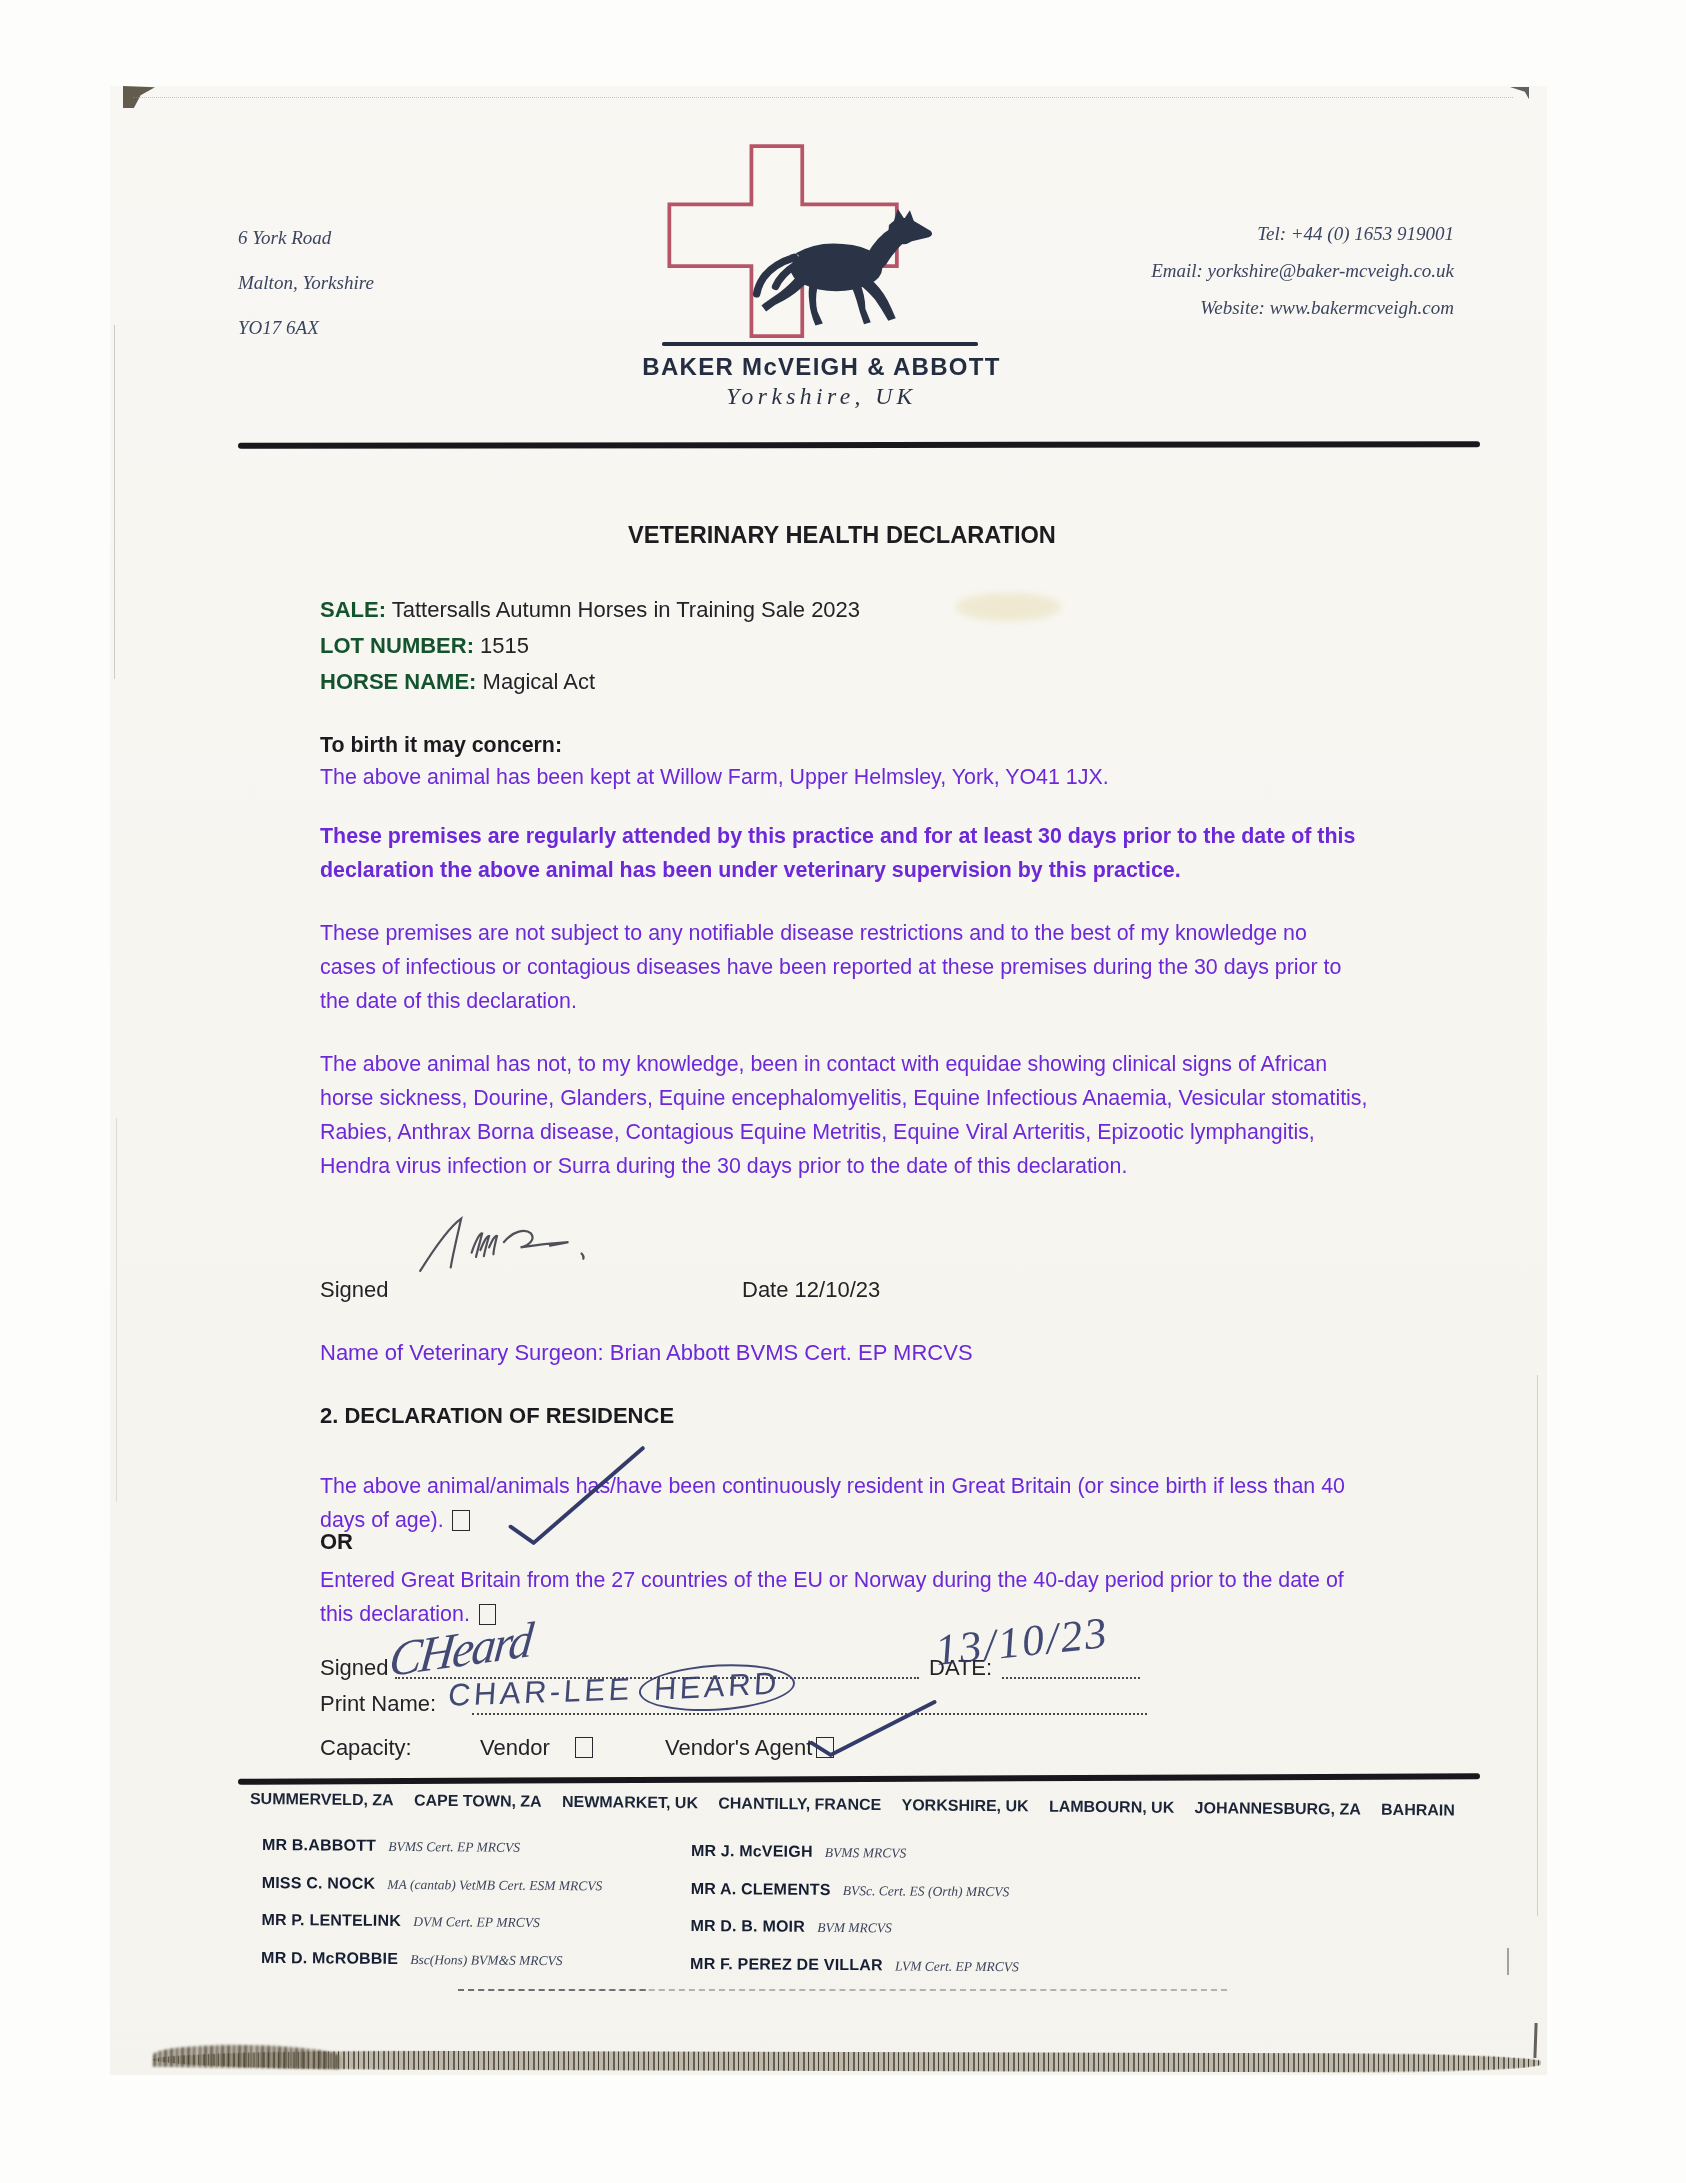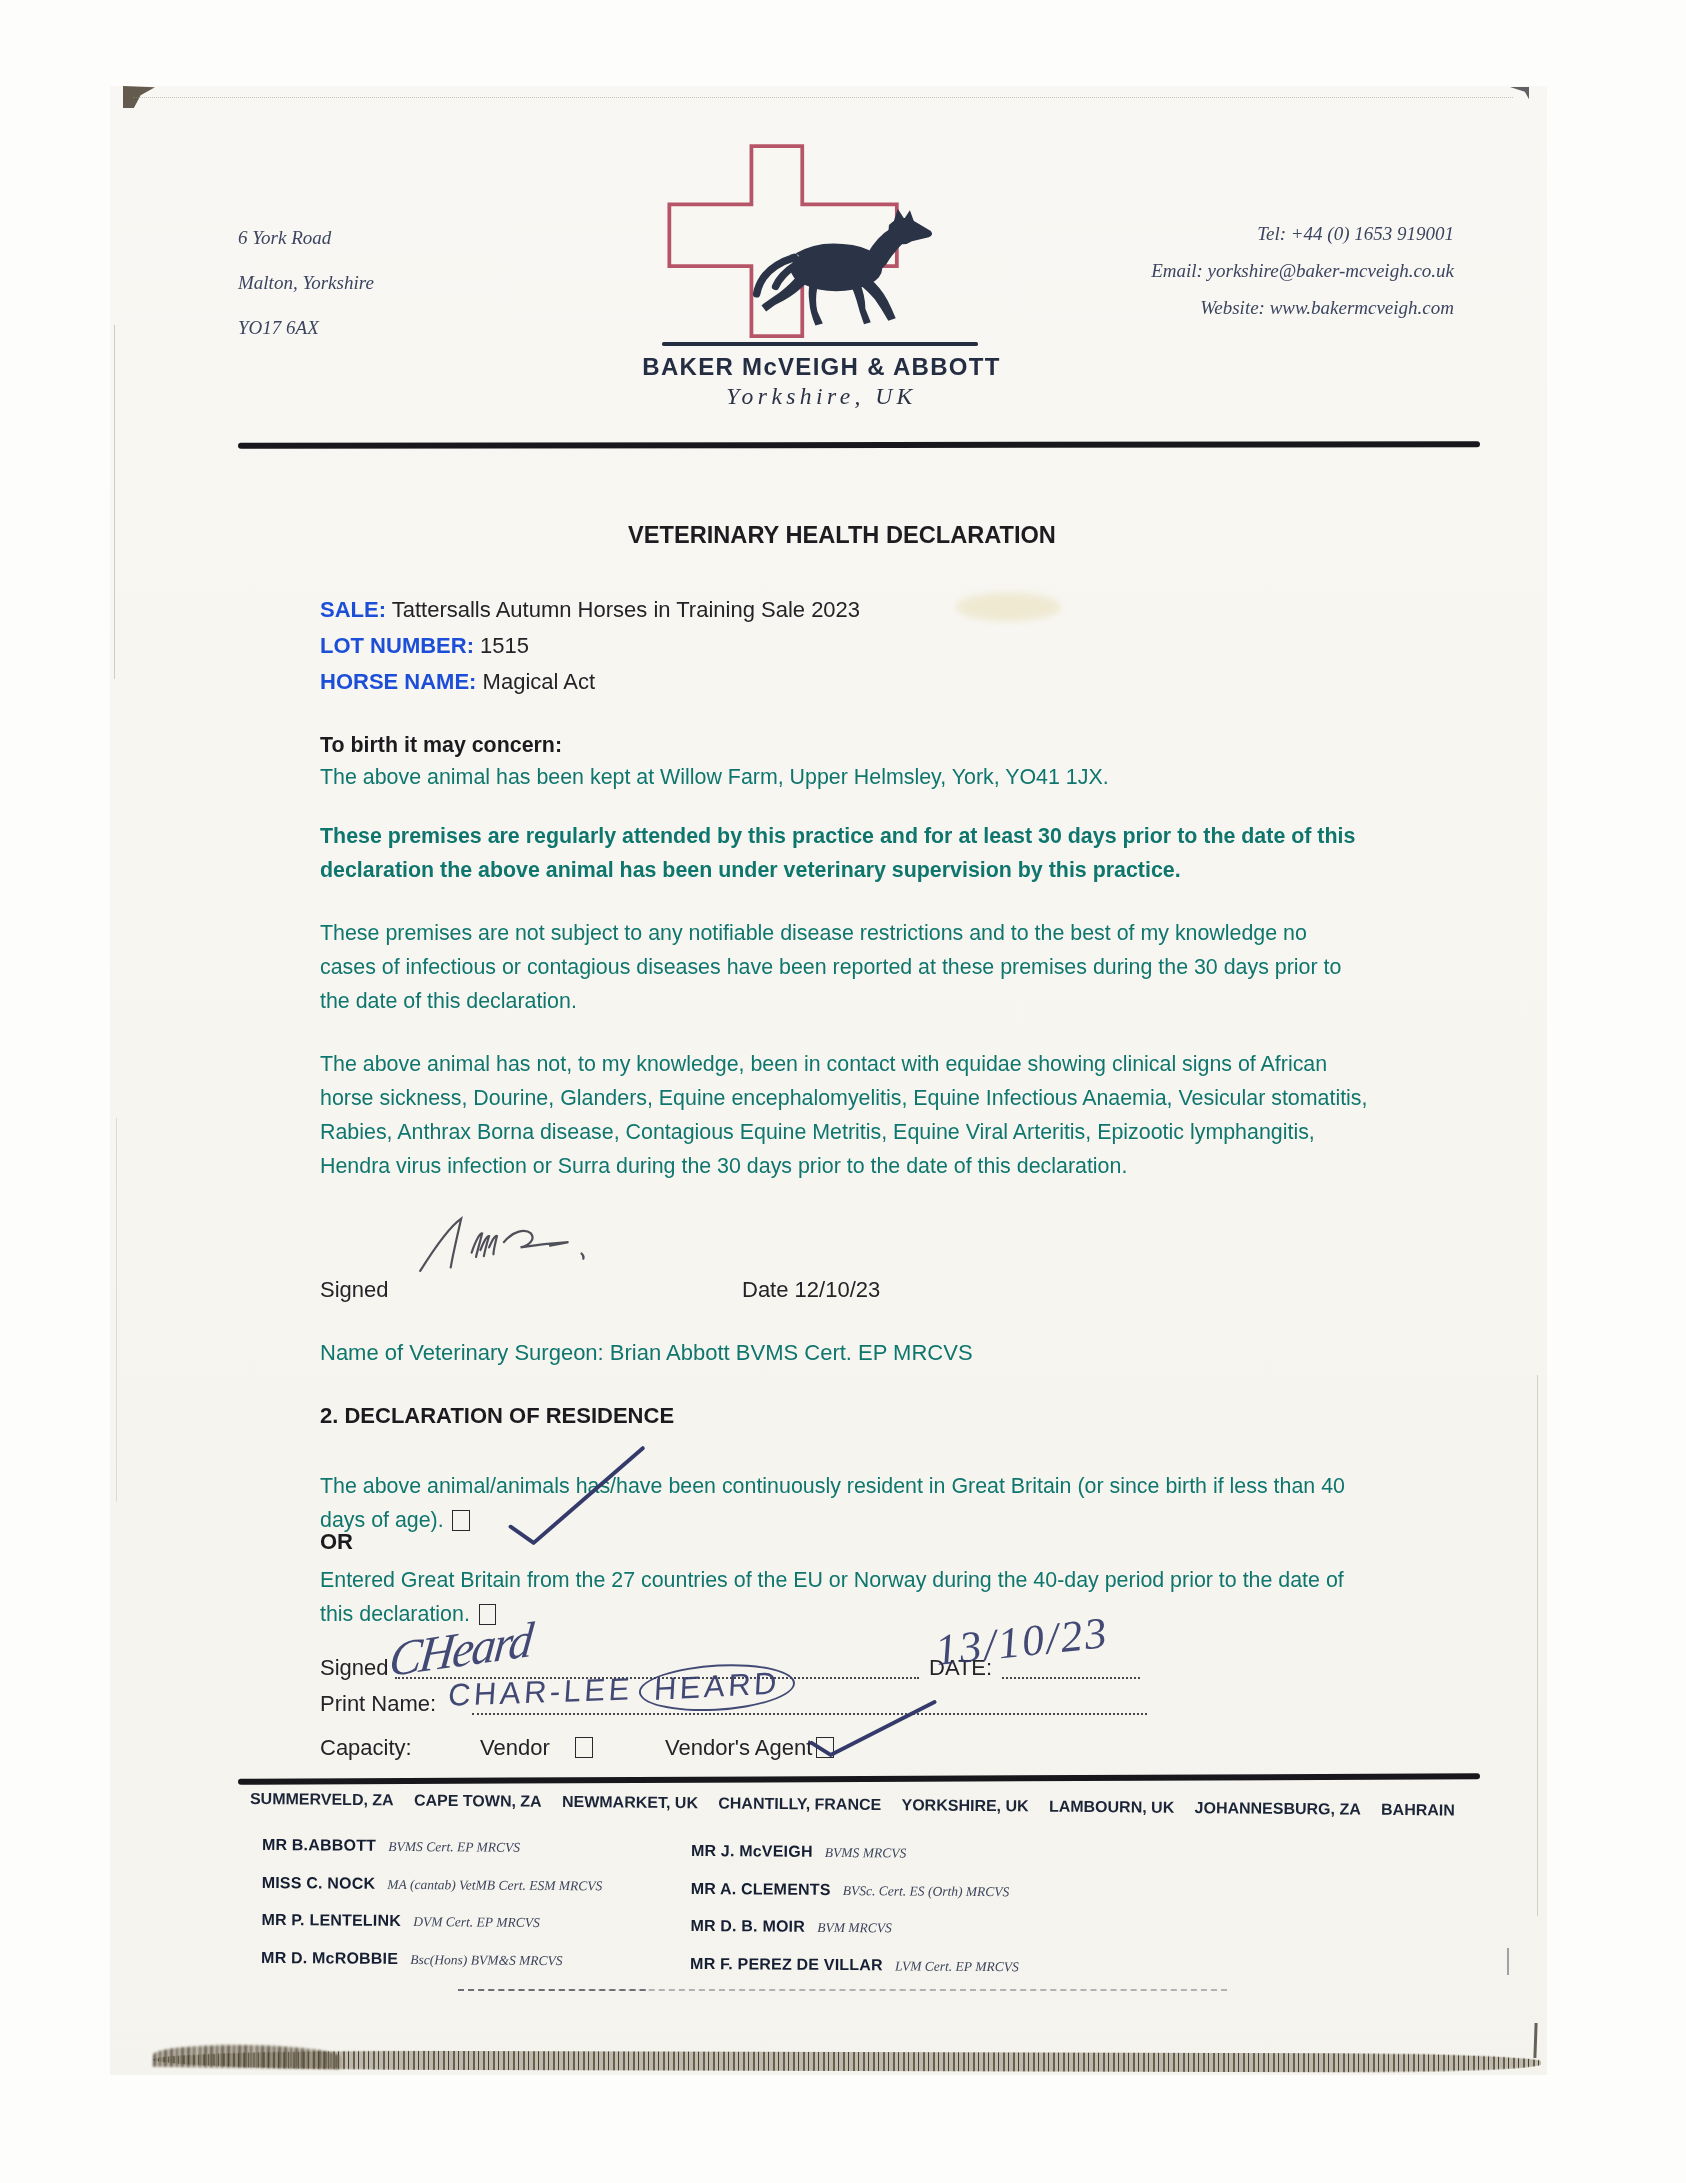--- a/index.html
+++ b/index.html
@@ -52,22 +52,22 @@
     font-family:"Liberation Serif",serif;font-style:italic;font-size:23.6px;
     letter-spacing:4.4px;color:#2c3347;}
   .rule{background:#17171c;border-radius:3.1px;}
   .rule-header{left:238px;top:442px;width:1242px;height:5.7px;transform:rotate(-.08deg);}
   .rule-footer{left:238px;top:1776px;width:1242px;height:6.1px;transform:rotate(-.25deg);}
 
   
   .doc-title{left:320px;top:522px;width:1044px;text-align:center;font-weight:bold;
     font-size:23.6px;color:#1d1d21;}
   .sale-block{left:320px;top:592px;width:1092px;font-size:22px;line-height:36px;}
-  .sale-block b{color:#1d4ed8;}
-  .para{left:320px;width:1048px;font-size:21.4px;line-height:34px;color:#0f766e;}
+  .sale-block b{color:#14532d;}
+  .para{left:320px;width:1048px;font-size:21.4px;line-height:34px;color:#6d28d9;}
   .bold{font-weight:bold;color:#1b1b1f;}
   .salutation{top:728px;}
   .kept{top:760px;}
   .p2{top:819px;font-weight:bold;}
   .p3{top:916px;}
   .p4{top:1047px;}
   .signed-row1{left:320px;top:1277px;width:1048px;height:31px;font-size:22px;}
   .signed-row1 .datecell{position:absolute;left:422px;top:0;}
   .vetline{top:1336px;font-size:22px;}
   .h2{left:320px;top:1403px;width:1048px;font-weight:bold;font-size:22px;color:#1b1b1f;}

